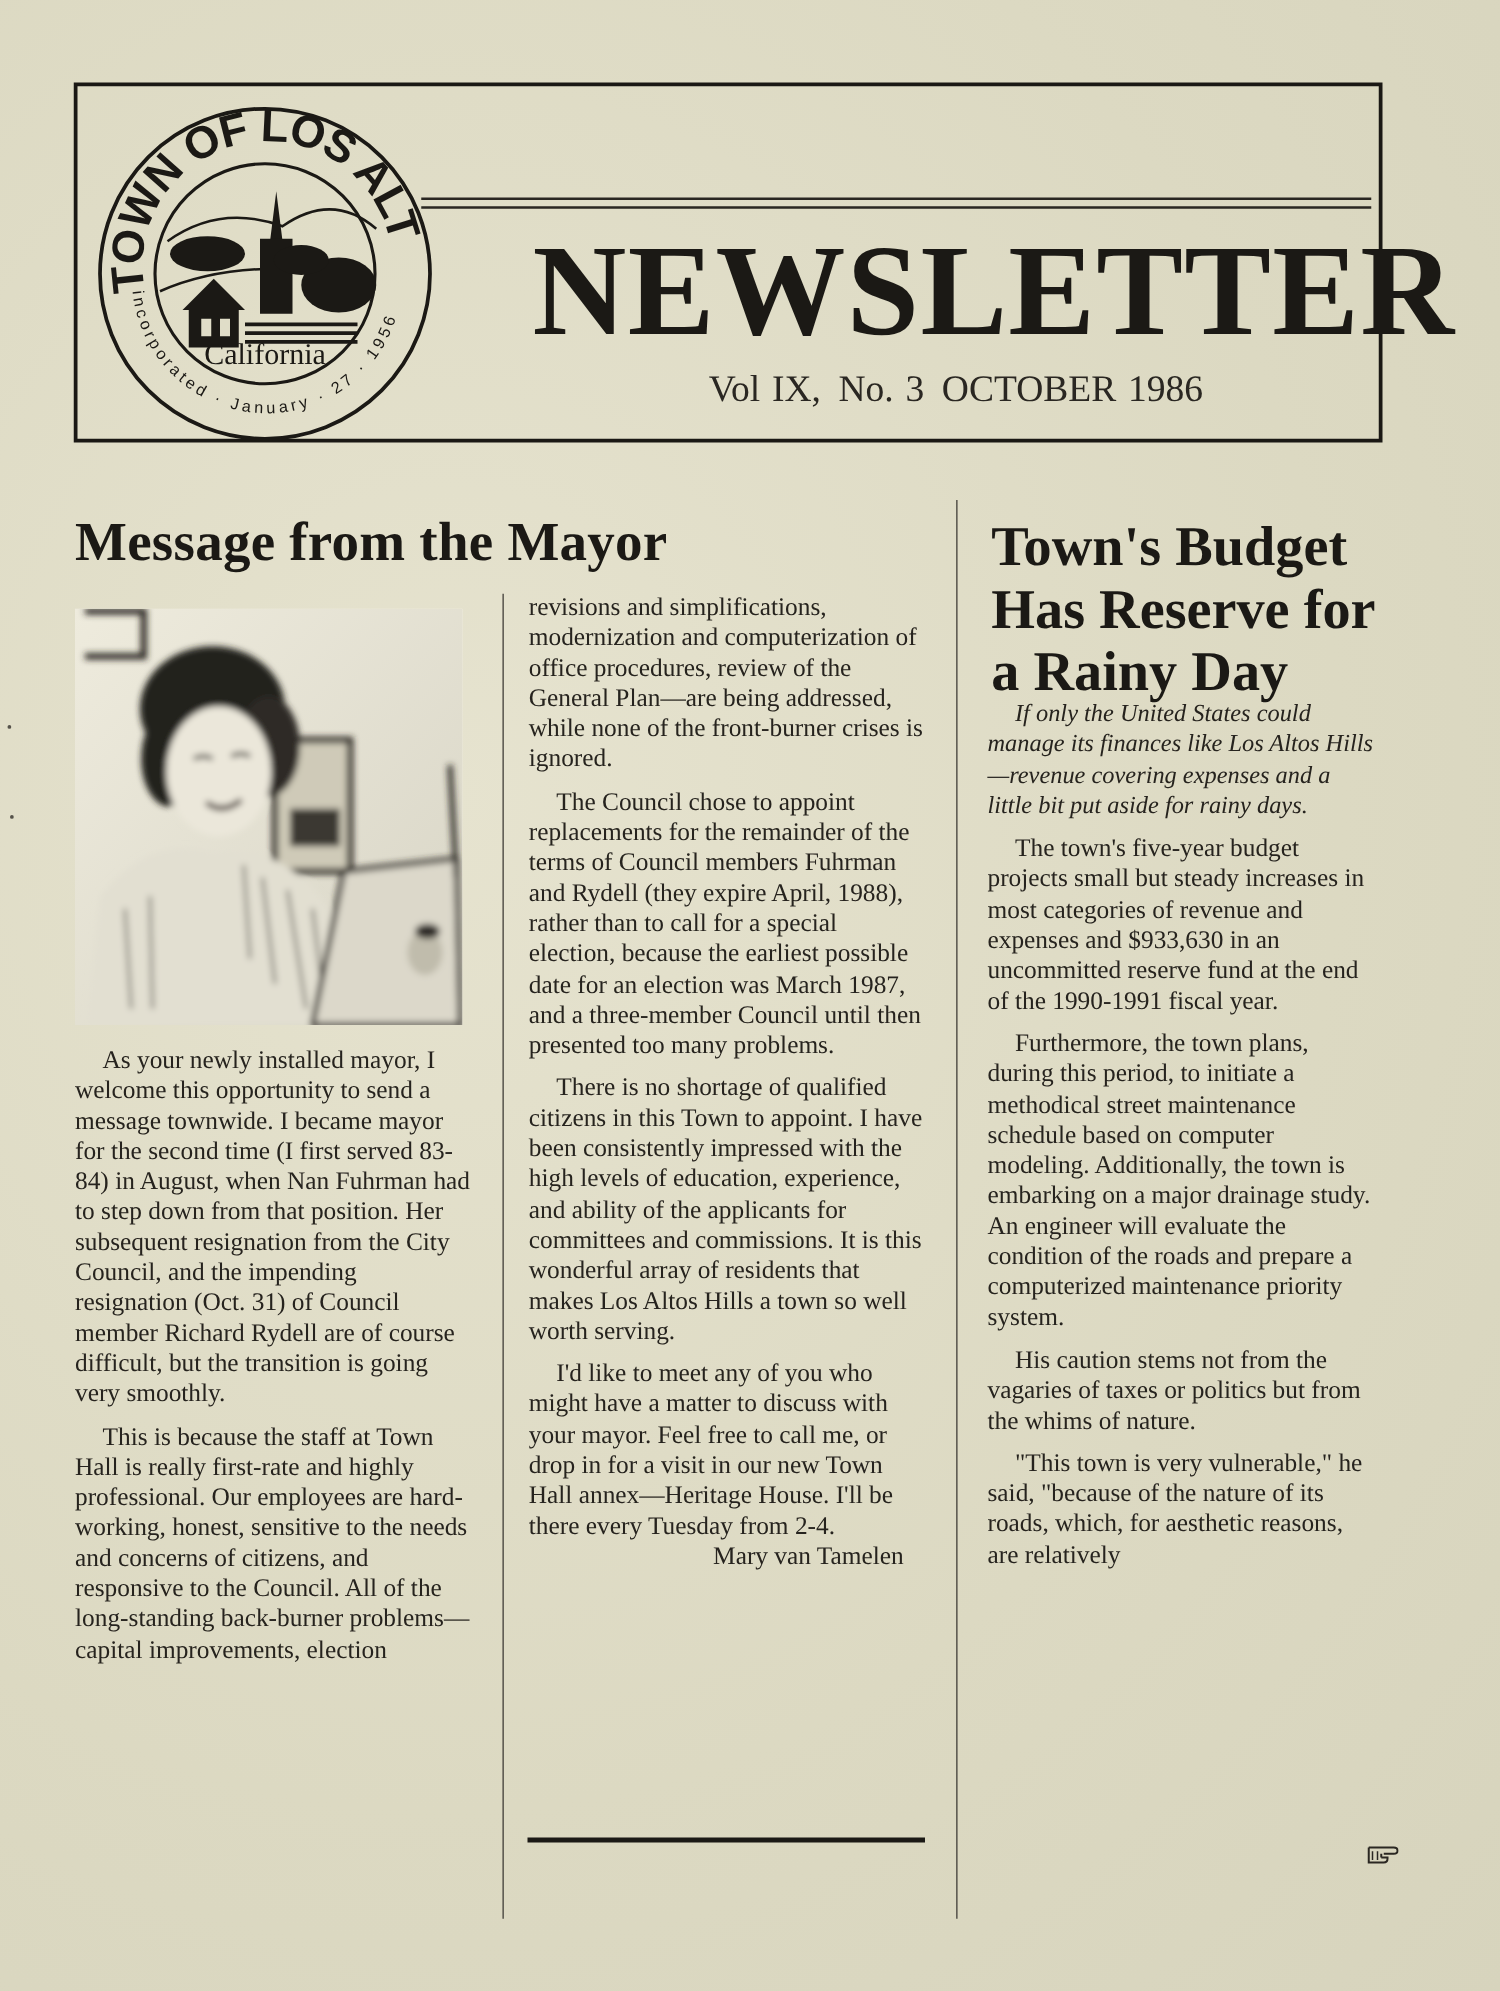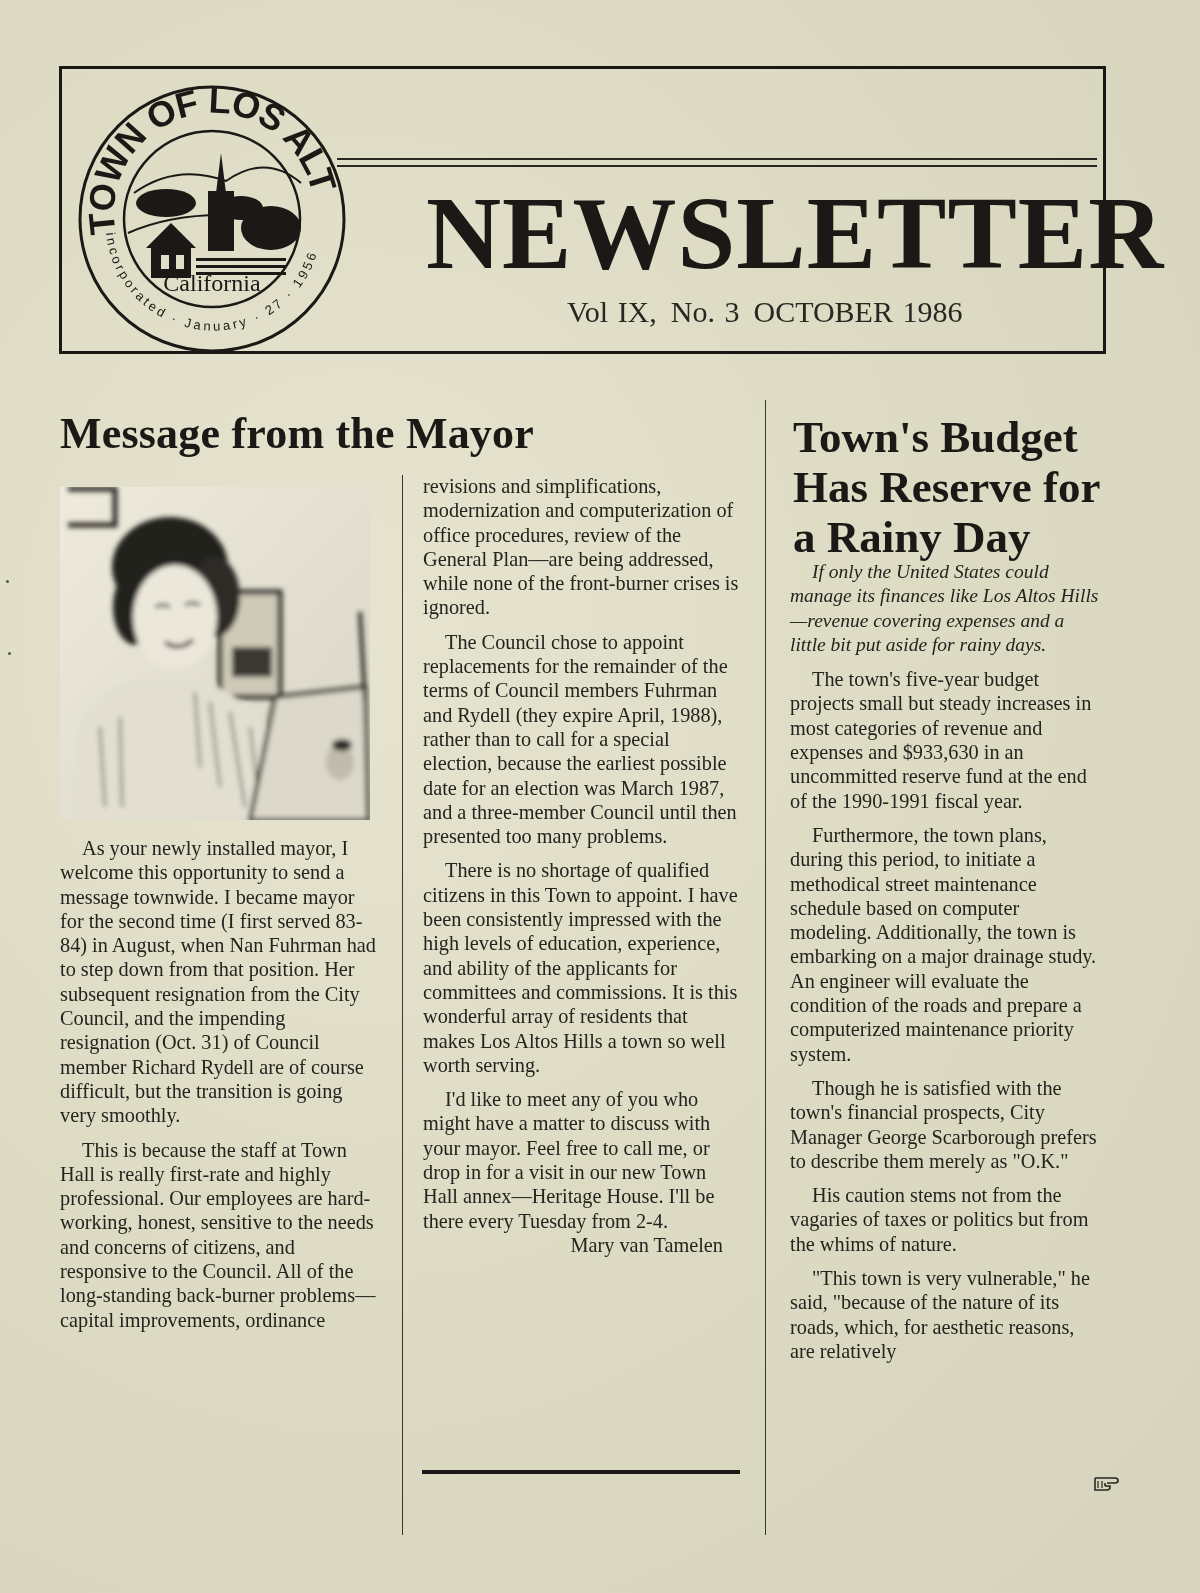--- a/index.html
+++ b/index.html
@@ -160,40 +160,39 @@
       <polygon points="215,210 305,200 308,333 190,333" fill="#dcd8ca" stroke="#2a2722" stroke-width="4"></polygon>
       <ellipse cx="280" cy="275" rx="14" ry="18" fill="#c0bcac"></ellipse>
       <ellipse cx="282" cy="258" rx="10" ry="6" fill="#2e2b26"></ellipse>
       <line x1="300" y1="125" x2="305" y2="215" stroke="#2a2722" stroke-width="4"></line>
     </g>
   </svg>
 </div>
 
 <div class="col col1">
   <p>As your newly installed mayor, I welcome this opportunity to send a message townwide. I became mayor for the second time (I first served 83-84) in August, when Nan Fuhrman had to step down from that position. Her subsequent resignation from the City Council, and the impending resignation (Oct. 31) of Council member Richard Rydell are of course difficult, but the transition is going very smoothly.</p>
-  <p>This is because the staff at Town Hall is really first-rate and highly professional. Our employees are hard-working, honest, sensitive to the needs and concerns of citizens, and responsive to the Council. All of the long-standing back-burner problems—capital improvements, ordinance</p>
+  <p>This is because the staff at Town Hall is really first-rate and highly professional. Our employees are hard-working, honest, sensitive to the needs and concerns of citizens, and responsive to the Council. All of the long-standing back-burner problems—capital improvements, election</p>
 </div>
 
 <div class="col col2">
   <p class="noindent">revisions and simplifications, modernization and computerization of office procedures, review of the General Plan—are being addressed, while none of the front-burner crises is ignored.</p>
   <p>The Council chose to appoint replacements for the remainder of the terms of Council members Fuhrman and Rydell (they expire April, 1988), rather than to call for a special election, because the earliest possible date for an election was March 1987, and a three-member Council until then presented too many problems.</p>
   <p>There is no shortage of qualified citizens in this Town to appoint. I have been consistently impressed with the high levels of education, experience, and ability of the applicants for committees and commissions. It is this wonderful array of residents that makes Los Altos Hills a town so well worth serving.</p>
   <p style="margin-bottom:0">I'd like to meet any of you who might have a matter to discuss with your mayor. Feel free to call me, or drop in for a visit in our new Town Hall annex—Heritage House. I'll be there every Tuesday from 2-4.</p>
   <p class="sig">Mary van Tamelen</p>
 </div>
 
 <div class="end-rule"></div>
 
 <h1 class="budget-head">Town's Budget Has Reserve for a Rainy Day</h1>
 
 <div class="col col3">
   <p class="lede">If only the United States could manage its finances like Los Altos Hills—revenue covering expenses and a little bit put aside for rainy days.</p>
   <p>The town's five-year budget projects small but steady increases in most categories of revenue and expenses and $933,630 in an uncommitted reserve fund at the end of the 1990-1991 fiscal year.</p>
   <p>Furthermore, the town plans, during this period, to initiate a methodical street maintenance schedule based on computer modeling. Additionally, the town is embarking on a major drainage study. An engineer will evaluate the condition of the roads and prepare a computerized maintenance priority system.</p>
-  <p>Though he is satisfied with the town's financial prospects, City Manager George Scarborough prefers to describe them merely as "O.K."</p>
   <p>His caution stems not from the vagaries of taxes or politics but from the whims of nature.</p>
   <p>"This town is very vulnerable," he said, "because of the nature of its roads, which, for aesthetic reasons, are relatively</p>
 </div>
 
 <svg class="continue-icon" viewBox="0 0 26 18">
   <path d="M2 4 L2 16 L14 16 Q 17 16 17 13 L 17 12 L 12 12 M 8 4 L 22 4 Q 25 4 25 6.5 Q 25 9 22 9 L 14 9 M 2 4 L 8 4 M 12 9 L 12 12" fill="none" stroke="#2a2722" stroke-width="1.6"></path>
   <path d="M5 7 L 5 14 M 9 7 L 9 14" stroke="#2a2722" stroke-width="1.2"></path>
 </svg>
 
 </body></html>

